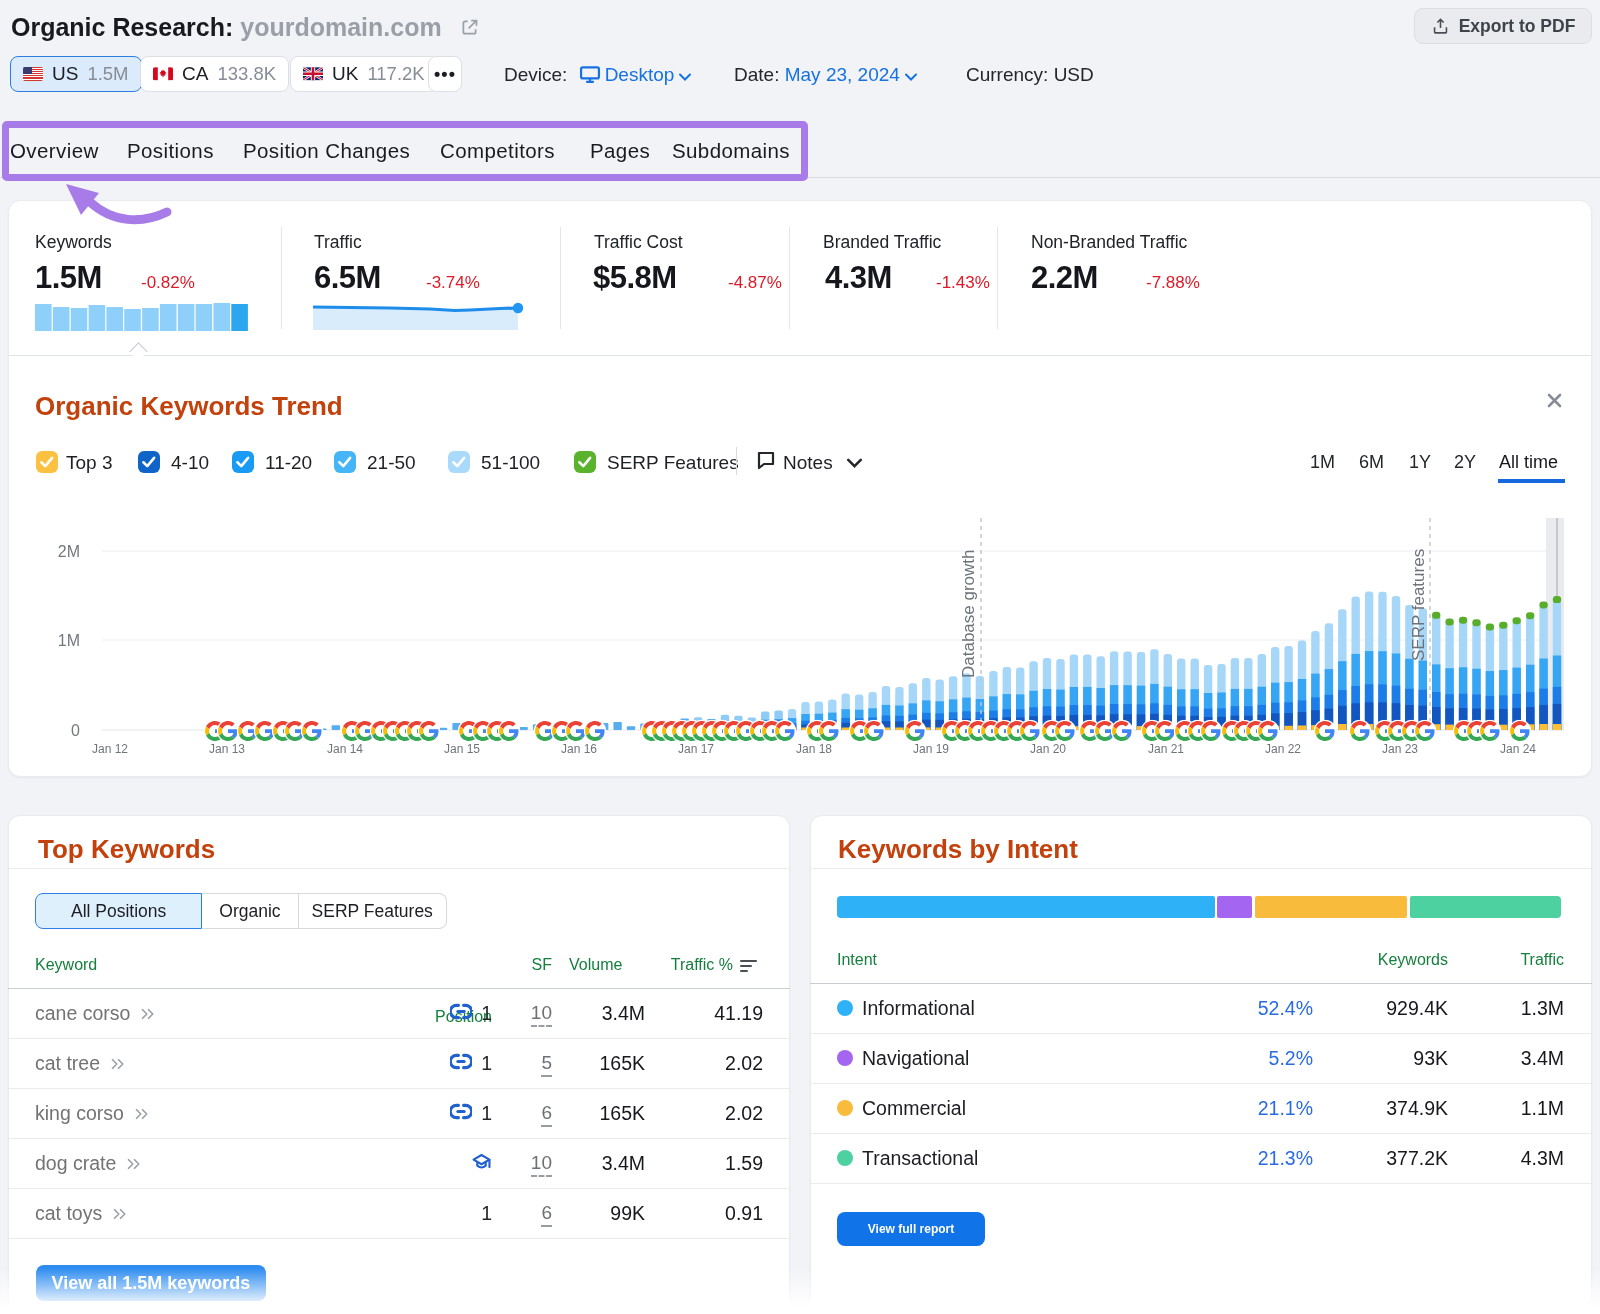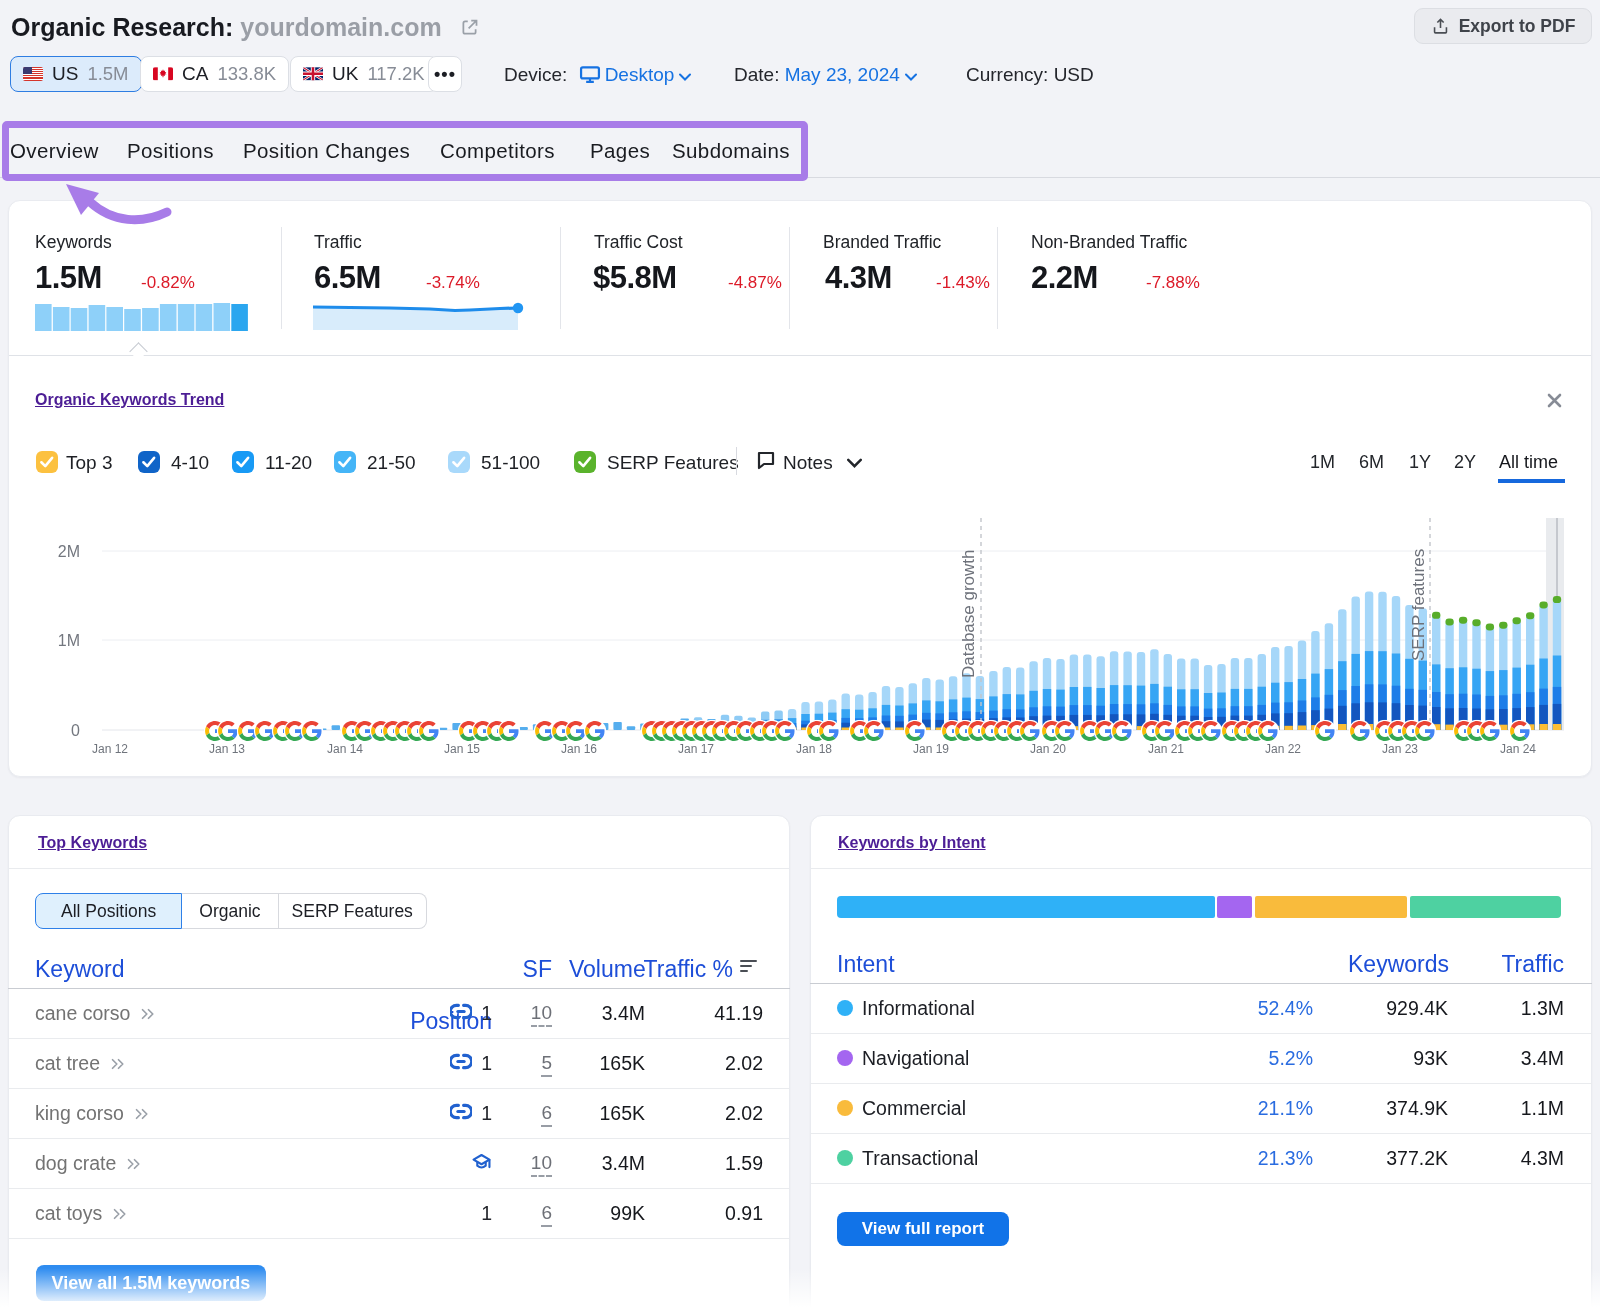--- a/index.html
+++ b/index.html
@@ -32,34 +32,34 @@
 .divline { position:absolute; left:0; top:177px; width:1600px; height:1px; background:#d8dae0; }
 
 
 .mlabel { position:absolute; top:232px; font-size:17.5px; color:#202328; }
 .mval { position:absolute; top:260px; font-size:31px; font-weight:bold; color:#15171c; letter-spacing:-0.5px; }
 .mpct { position:absolute; top:273px; font-size:17px; color:#dc1a28;margin-left:28px; }
 .mdiv { position:absolute; top:227px; width:1px; height:102px; background:#e3e5ea; }
 .notch { position:absolute; left:132px; top:345px; width:13px; height:13px; background:#fff; border-left:1.5px solid #c6cad1; border-top:1.5px solid #c6cad1; transform:rotate(45deg); }
 
 
-.h2 { position:absolute; font-size:16px; font-weight:bold; color:#4c1d95;text-decoration:underline; }
+.h2 { position:absolute; font-size:26px; font-weight:bold; color:#c2410c; }
 .cb { position:absolute; top:451px; width:21.5px; height:21.5px; border-radius:6px; }
 .cb svg { width:21.5px; height:21.5px; display:block; }
 .cbl { position:absolute; top:452px; font-size:19px; color:#1e2025; }
 .vdiv { position:absolute; left:736px; top:447px; width:1px; height:28px; background:#d8dae0; }
 .periods { position:absolute; top:452px; font-size:18px; color:#23262b; }
 .allund { position:absolute; left:1498px; top:479px; width:67px; height:3.5px; background:#1668dd; }
 
 
 .xl { position:absolute; top:742px; width:80px; text-align:center; font-size:12px; color:#6f747c; }
 .yl { position:absolute; width:40px; text-align:right; font-size:16px; color:#73777f; }
 
 
-.thead { position:absolute; font-size:23px; color:#1d4ed8; }
+.thead { position:absolute; font-size:16px; color:#15803d; }
 .trow { position:absolute; left:8px; width:782px; height:50px; }
 .kwlink { position:absolute; top:14px; font-size:19.5px; color:#737373; }
 .chev2 { position:absolute; top:20px; width:17px; height:12px; }
 .picwrap { position:absolute; left:442px; top:13px; }
 .pic { width:21px; height:21px; display:block; }
 .pos1 { position:absolute; left:454px; width:30px; text-align:right; top:14px; font-size:19.5px; color:#24262c; }
 .sfv { position:absolute; left:464px; width:80px; text-align:right; top:14px; }
 .sfd { font-size:19px; color:#6d7077; border-bottom:2.5px dashed #989da5; padding-bottom:2px; }
 .volv { position:absolute; left:537px; width:100px; text-align:right; top:14px; font-size:19.5px; color:#16181d; }
 .trv { position:absolute; left:635px; width:120px; text-align:right; top:14px; font-size:19.5px; color:#16181d; }
@@ -687,21 +687,21 @@
 <use href="#gg" x="1465.8" y="219.8" width="22.4" height="22.4"></use>
 <use href="#gg" x="1478.8" y="219.8" width="22.4" height="22.4"></use>
 <use href="#gg" x="1508.8" y="219.8" width="22.4" height="22.4"></use>
 </svg>
 
 <div class="card" style="left:8px; top:815px; width:782px; height:530px;"></div>
 <div class="h2" style="left:38px;top:834px">Top Keywords</div>
 <div class="abs" style="left:9px;top:868px;width:780px;height:1px;background:#e9ebee"></div>
 
 <div class="abs" style="left:35px;top:893px;height:36px;display:flex;font-size:17.5px;">
-  <div style="background:#dff0fd;border:1.5px solid #2e80e8;border-radius:8px 0 0 8px;display:flex;align-items:center;padding:0 25px;color:#1c1e24;position:relative;z-index:2">All Positions</div>
+  <div style="background:#dff0fd;border:1.5px solid #2e80e8;border-radius:8px 0 0 8px;display:flex;align-items:center;padding:0 35px;color:#1c1e24;position:relative;z-index:2">All Positions</div>
   <div style="background:#fff;border:1px solid #d7d9de;border-left:none;display:flex;align-items:center;padding:0 17px;color:#1c1e24">Organic</div>
   <div style="background:#fff;border:1px solid #d7d9de;border-left:none;border-radius:0 8px 8px 0;display:flex;align-items:center;padding:0 13px;color:#1c1e24">SERP Features</div>
 </div>
 
 <div class="thead" style="left:35px;top:956px">Keyword</div>
 <div class="thead" style="left:392px;top:1008px;width:100px;text-align:right">Position</div>
 <div class="thead" style="left:472px;top:956px;width:80px;text-align:right">SF</div>
 <div class="thead" style="left:569px;top:956px;width:100px;text-align:left">Volume</div>
 <div class="thead" style="left:643px;top:956px;width:90px;text-align:right">Traffic %</div>
 <svg class="abs" style="left:740px;top:959px" width="17" height="14" viewBox="0 0 17 14">
@@ -836,15 +836,15 @@
 <div class="iline" style="top:1133px"></div>
 <div class="irow" style="top:1133px">
   <span class="dot" style="background:#4ed1a1"></span>
   <span class="iname">Transactional</span>
   <span class="ipct">21.3%</span>
   <span class="ikw">377.2K</span>
   <span class="itr">4.3M</span>
 </div>
 <div class="iline" style="top:1183px"></div>
 
-<div class="btnblue" style="left:837px;top:1212px;width:172px;height:34px;background:#1173e8;font-size:17px">View full report</div>
+<div class="btnblue" style="left:837px;top:1212px;width:148px;height:34px;background:#1173e8;font-size:12px">View full report</div>
 
 <div class="fade"></div>
 
 </body></html>

